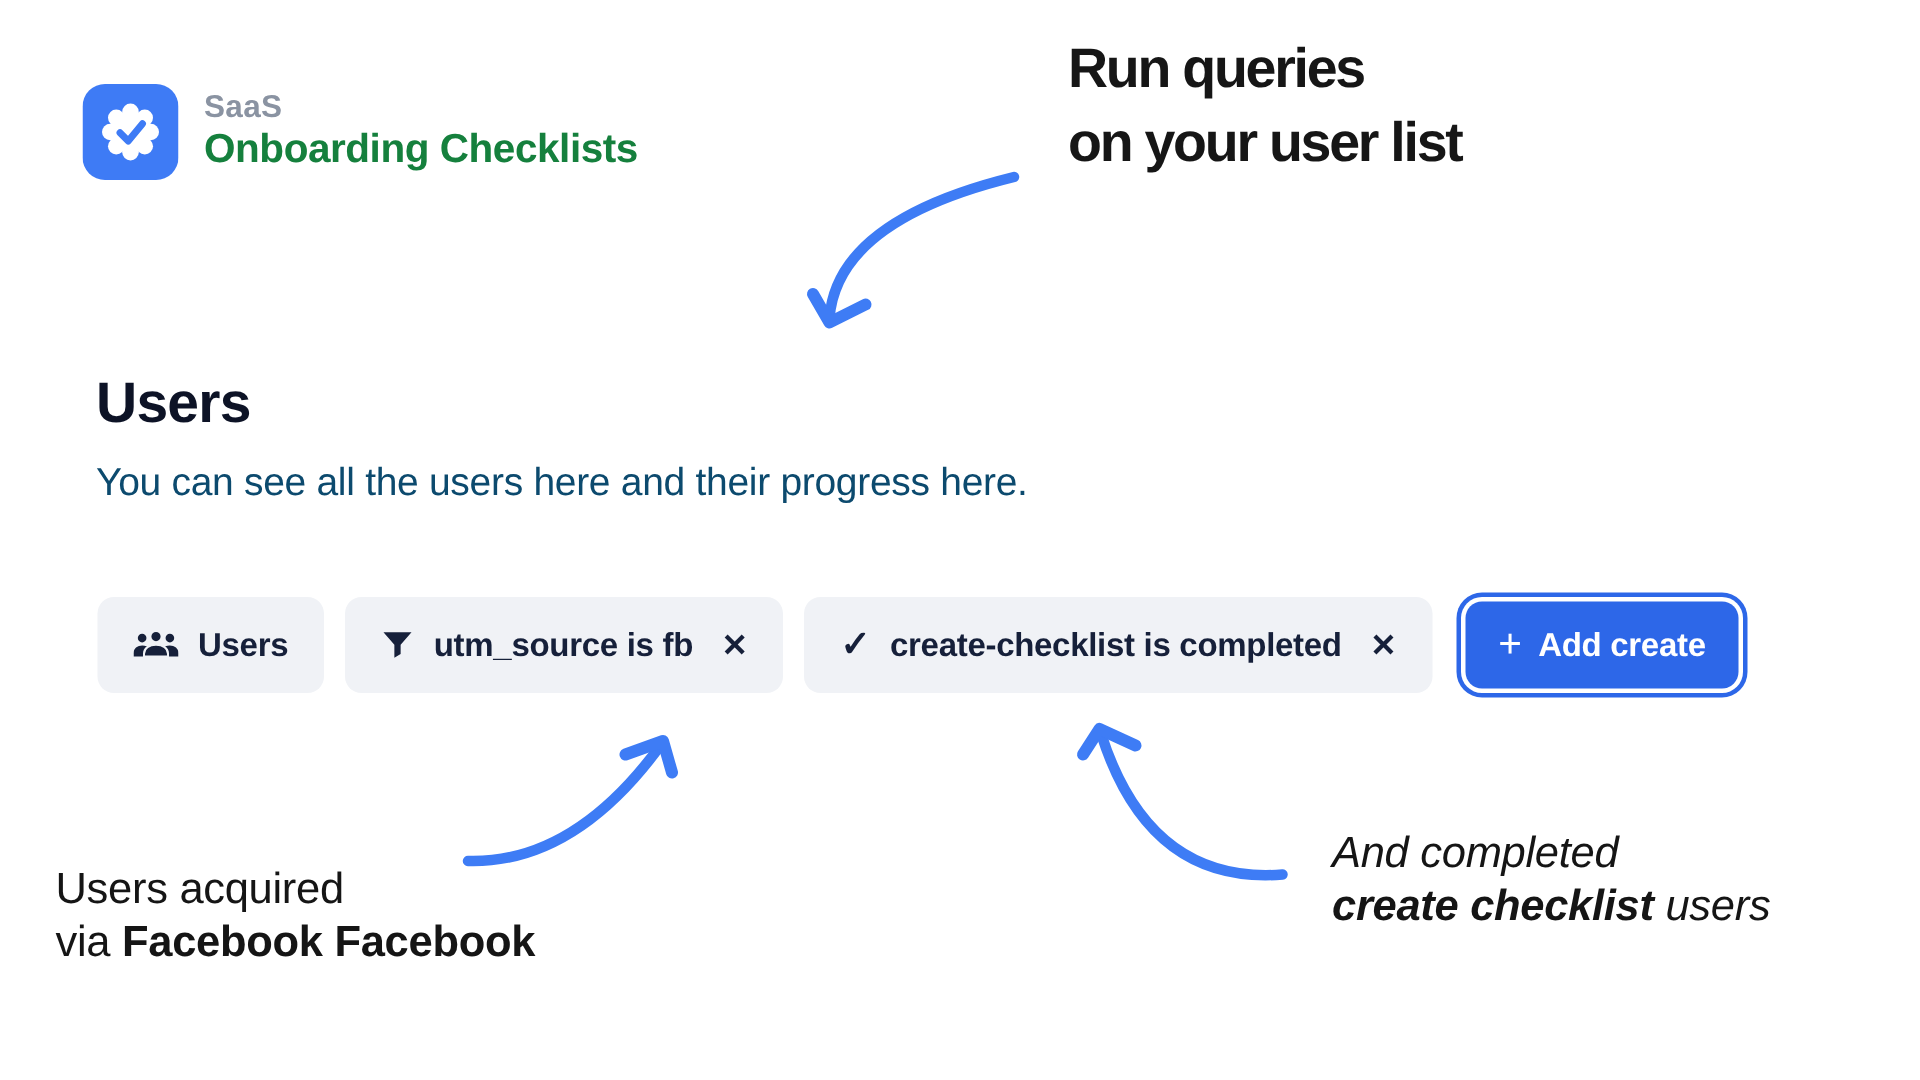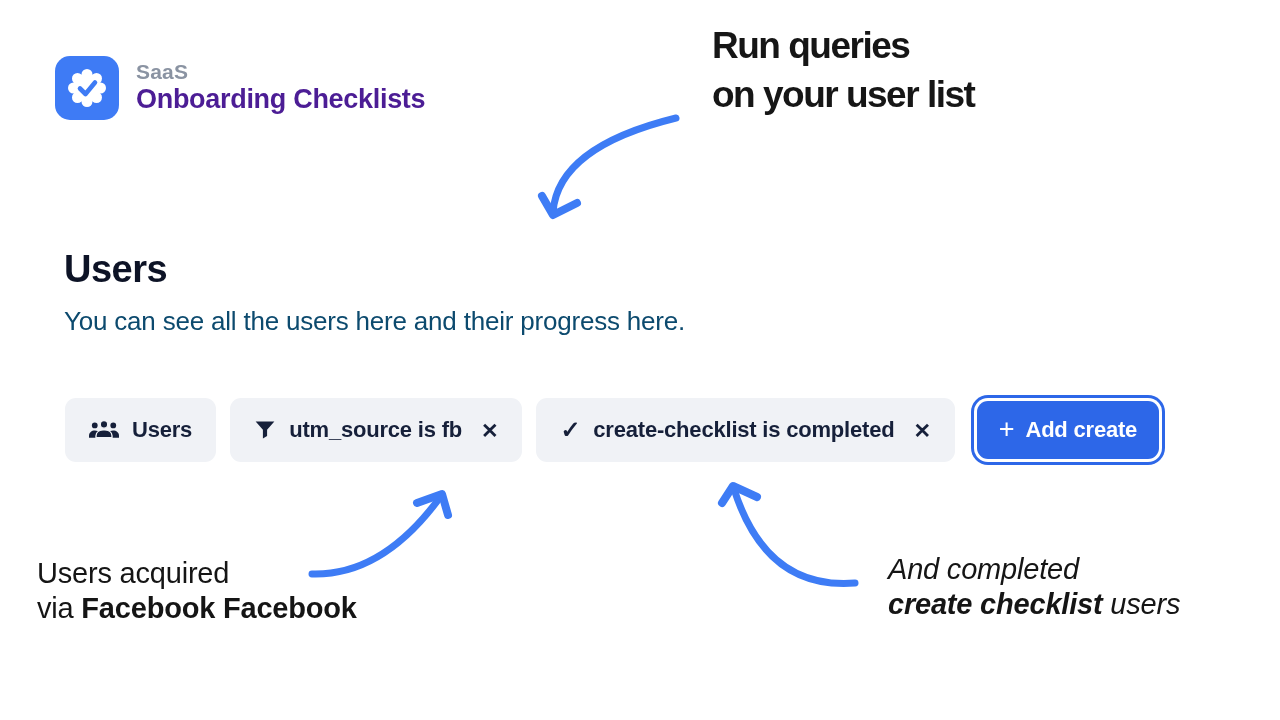--- a/index.html
+++ b/index.html
@@ -5,21 +5,21 @@
   html,body{margin:0;padding:0;background:#fff;}
   .stage{
     position:relative;width:1280px;height:720px;background:#ffffff;
     overflow:hidden;font-family:"Liberation Sans",sans-serif;color:#131a2c;
   }
   
   .brand{position:absolute;left:55px;top:56px;display:flex;align-items:flex-start;gap:17px;}
   .brand-icon{width:64px;height:64px;flex:0 0 auto;}
   .brand-text{padding-top:4px;line-height:1.12;}
   .brand-top{font-size:21px;font-weight:700;color:#8a93a2;letter-spacing:.2px;}
-  .brand-bottom{font-size:27px;font-weight:800;color:#4c1d95;letter-spacing:-.3px;}
+  .brand-bottom{font-size:27px;font-weight:800;color:#15803d;letter-spacing:-.3px;}
   
   .headline{
     position:absolute;left:712px;top:22px;margin:0;
     font-size:37px;line-height:1.32;font-weight:800;color:#161616;letter-spacing:-1.5px;
   }
   
   .users-title{position:absolute;left:64px;top:248px;margin:0;font-size:38px;font-weight:800;color:#0d1326;letter-spacing:-.5px;}
   .users-subtitle{position:absolute;left:64px;top:306px;margin:0;font-size:26px;font-weight:500;color:#0c4a6e;letter-spacing:-.2px;}
   
   .filter-row{position:absolute;left:65px;top:398px;display:flex;align-items:center;gap:14px;}
@@ -36,21 +36,21 @@
   .add-filter{
     margin-left:8px;height:58px;display:flex;align-items:center;gap:11px;
     background:#2d67e8;color:#ffffff;border:none;border-radius:11px;padding:0 22px;
     font-family:"Liberation Sans",sans-serif;font-size:22px;font-weight:700;letter-spacing:-.2px;
     box-shadow:0 0 0 3px #ffffff,0 0 0 6px #2d67e8;cursor:pointer;
   }
   .add-filter .plus{font-size:27px;font-weight:400;line-height:1;position:relative;top:-1px;}
   
   .annotation{position:absolute;font-size:29px;line-height:1.22;color:#151515;letter-spacing:-.2px;}
   .annotation b{font-weight:800;}
-  .annotation-left{left:37px;top:556px;}
+  .annotation-left{left:37px;top:576px;}
   .annotation-right{left:888px;top:552px;font-style:italic;}
   
   .arrows{position:absolute;left:0;top:0;width:1280px;height:720px;pointer-events:none;}
 </style>
 </head>
 <body>
 
 <div class="stage">
 
   <svg class="arrows" viewBox="0 0 1280 720" fill="none">

